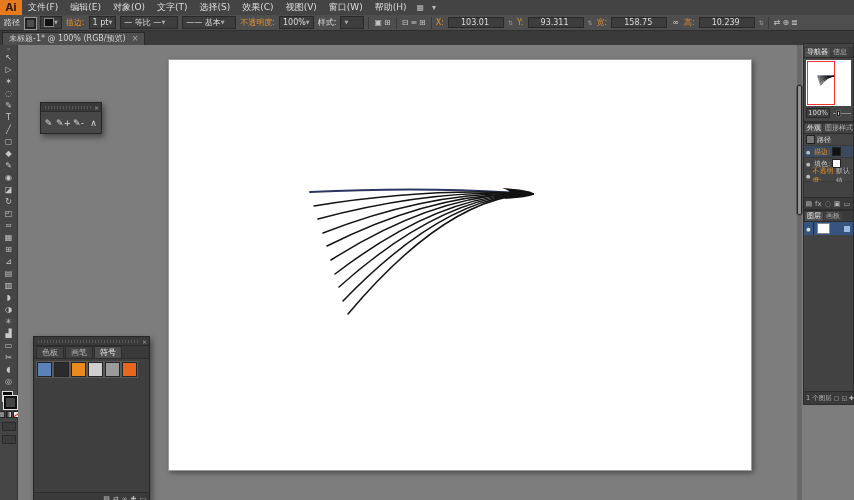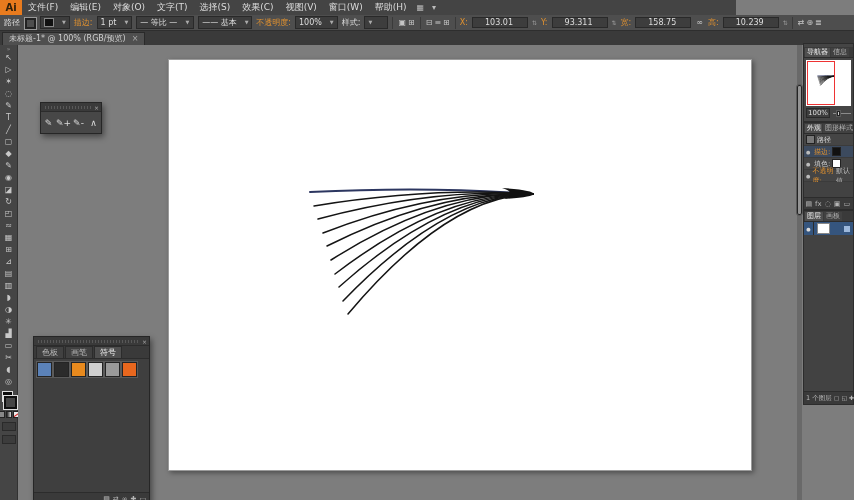--- a/index.html
+++ b/index.html
@@ -1,32 +1,32 @@
 <!DOCTYPE html>
 <html><head>
 <meta charset="utf-8">
 <style>
   html,body{margin:0;padding:0;}
   body{width:854px;height:500px;position:relative;background:#7d7d7d;overflow:hidden;
        font-family:"DejaVu Sans",sans-serif;color:#d6d6d6;-webkit-font-smoothing:antialiased;}
   
-  #menubar{position:absolute;left:0;top:0;width:736px;height:15px;background:#444;border-bottom:1px solid #2d2d2d;
+  #menubar{position:absolute;left:0;top:0;width:854px;height:15px;background:#444;border-bottom:1px solid #2d2d2d;
            display:flex;align-items:center;font-size:9px;}
   #logo{width:22px;height:15px;background:#e87b1e;color:#31210a;font-weight:bold;font-size:10px;
         display:flex;align-items:center;justify-content:center;}
   .mlist{display:flex;align-items:center;height:15px;}
   .mitem{padding:0 6px;line-height:15px;color:#dcdcdc;white-space:nowrap;text-align:right;}
   .micon{padding:0 4px;line-height:15px;color:#bbb;font-size:8px;}
   
   #controlbar{position:absolute;left:0;top:15px;width:854px;height:16px;background:#4e4e4e;
               border-bottom:1px solid #2e2e2e;display:flex;align-items:center;font-size:8px;gap:4px;padding:0 4px;box-sizing:border-box;}
   .clabel{color:#dcdcdc;white-space:nowrap;}
   .olabel{color:#e0912f;white-space:nowrap;}
   .cbox{background:#3d3d3d;border:1px solid #292929;height:11px;line-height:11px;padding:0 3px;color:#ddd;
-        display:flex;align-items:center;gap:8px;white-space:nowrap;}
+        display:flex;align-items:center;gap:0;white-space:nowrap;}
   .carrow{font-size:5px;color:#aaa;}
   .cin{width:30px;height:9px;background:#3d3d3d;border:1px solid #292929;color:#ddd;font-size:8px;
        padding:0 12px;font-family:"DejaVu Sans",sans-serif;}
   .spin{font-size:6px;color:#999;}
   .csep{width:1px;height:12px;background:#3a3a3a;}
   .swpair{width:12px;height:12px;position:relative;}
   .swpair .f{position:absolute;left:0;top:0;width:7px;height:7px;background:#111;border:1px solid #ccc;}
   .swpair .s{position:absolute;right:0;bottom:0;width:7px;height:7px;background:#4e4e4e;border:2px solid #222;outline:1px solid #999;}
   .cicon{color:#c5c5c5;font-size:8px;padding:0 1px;}
   

